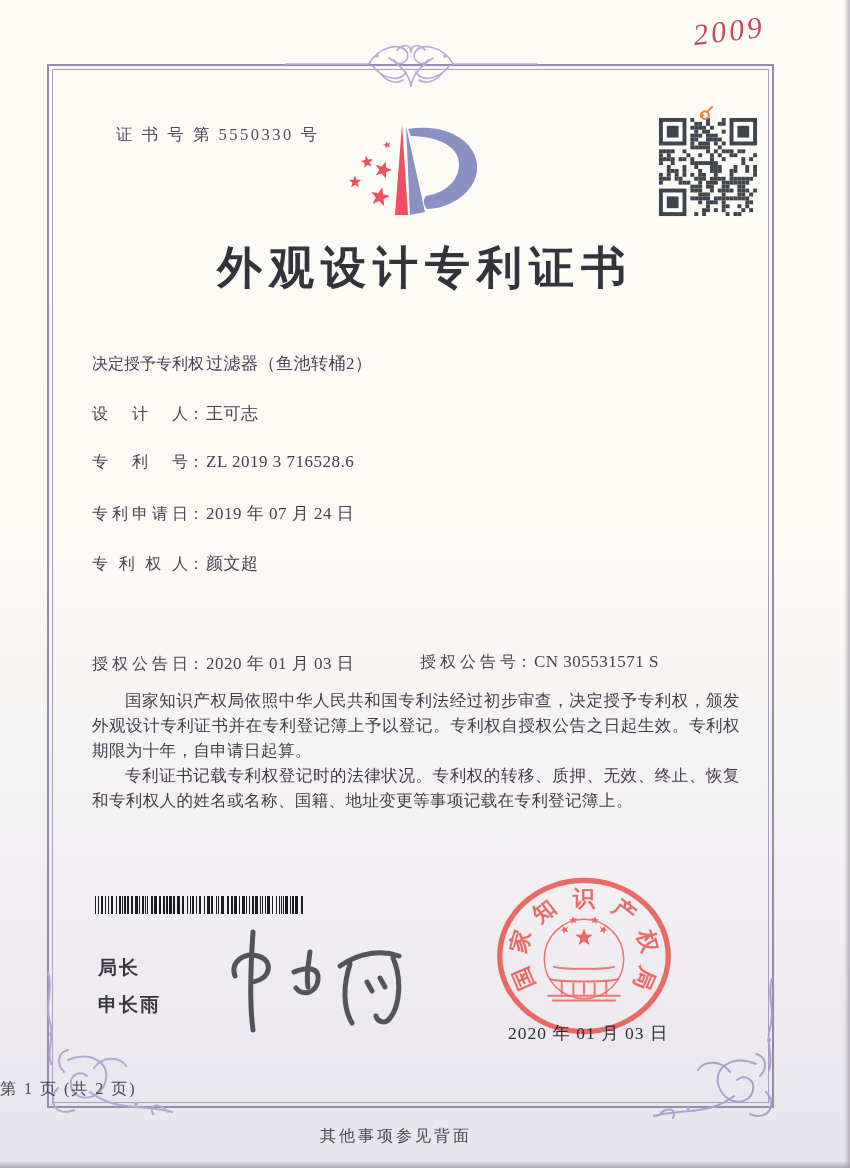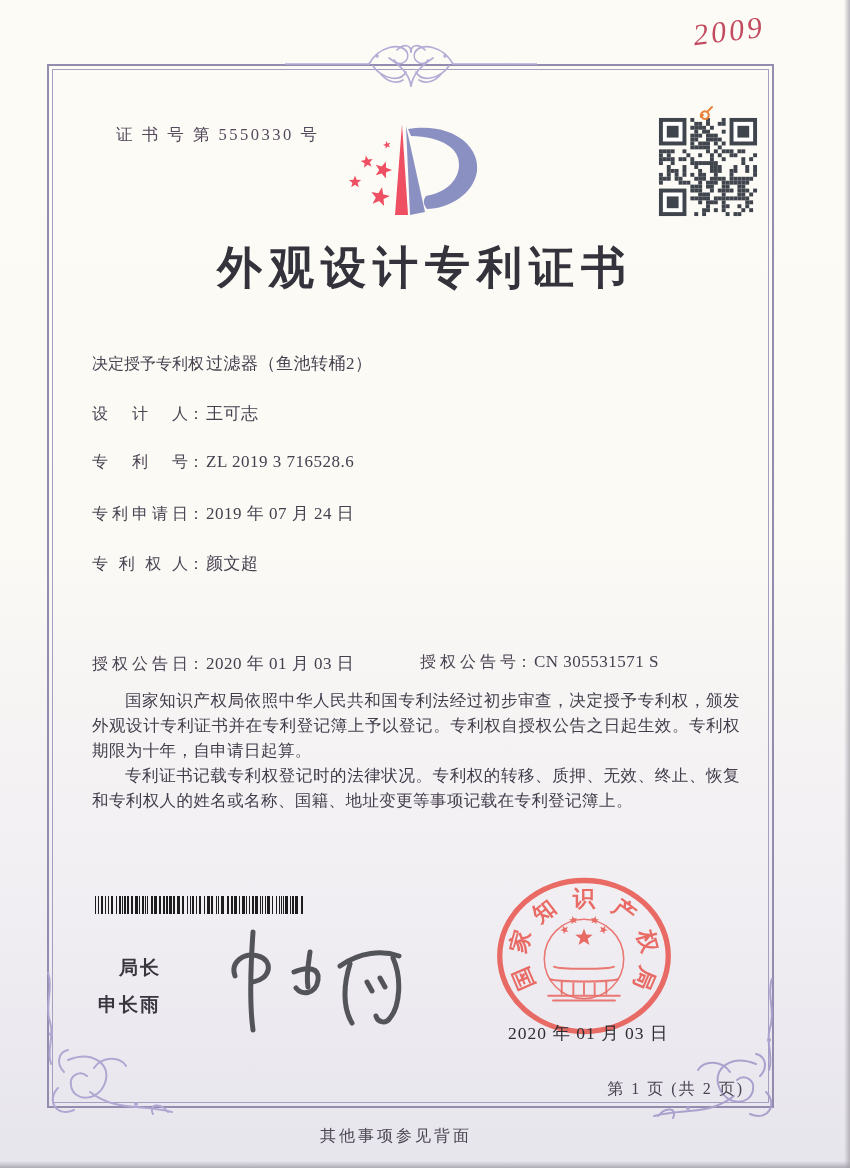--- a/index.html
+++ b/index.html
@@ -39,25 +39,25 @@
   .grant-row{position:absolute;left:92px;top:652px;width:660px;white-space:nowrap;}
   .grant-no-group{position:absolute;left:328px;top:0;}
   
   .body-text{position:absolute;left:92px;top:688px;width:648px;font-size:16.5px;
     line-height:25px;color:#433d4b;text-align:justify;}
   .body-text p{margin:0;text-indent:2em;letter-spacing:.4px;}
   
   .barcode{position:absolute;left:95px;top:896px;}
   .signer{position:absolute;left:98px;top:955px;font-size:19px;font-weight:600;color:#3a3640;
     font-family:"Liberation Sans","DejaVu Sans",sans-serif;letter-spacing:2px;}
-  .signer div{margin-bottom:11px;text-align:right;}
+  .signer div{margin-bottom:11px;}
   .signature{position:absolute;left:222px;top:926px;}
   .seal{position:absolute;left:492px;top:867px;opacity:.85;}
   .seal-date{position:absolute;left:508px;top:1021px;font-size:17.5px;color:#2e2d33;letter-spacing:1px;}
-  .page-info{position:absolute;left:0;top:1079px;width:744px;text-align:right;
+  .page-info{position:absolute;left:0;top:1079px;width:744px;text-align:left;
     font-size:16px;color:#4a4352;letter-spacing:2px;}
   .footer-note{position:absolute;left:0;top:1126px;width:744px;text-align:center;
     font-size:16px;color:#4a4552;letter-spacing:3px;margin-left:24px;}
 </style>
 </head>
 <body>
 
 <div class="page">
 
   <div class="tint"></div>

